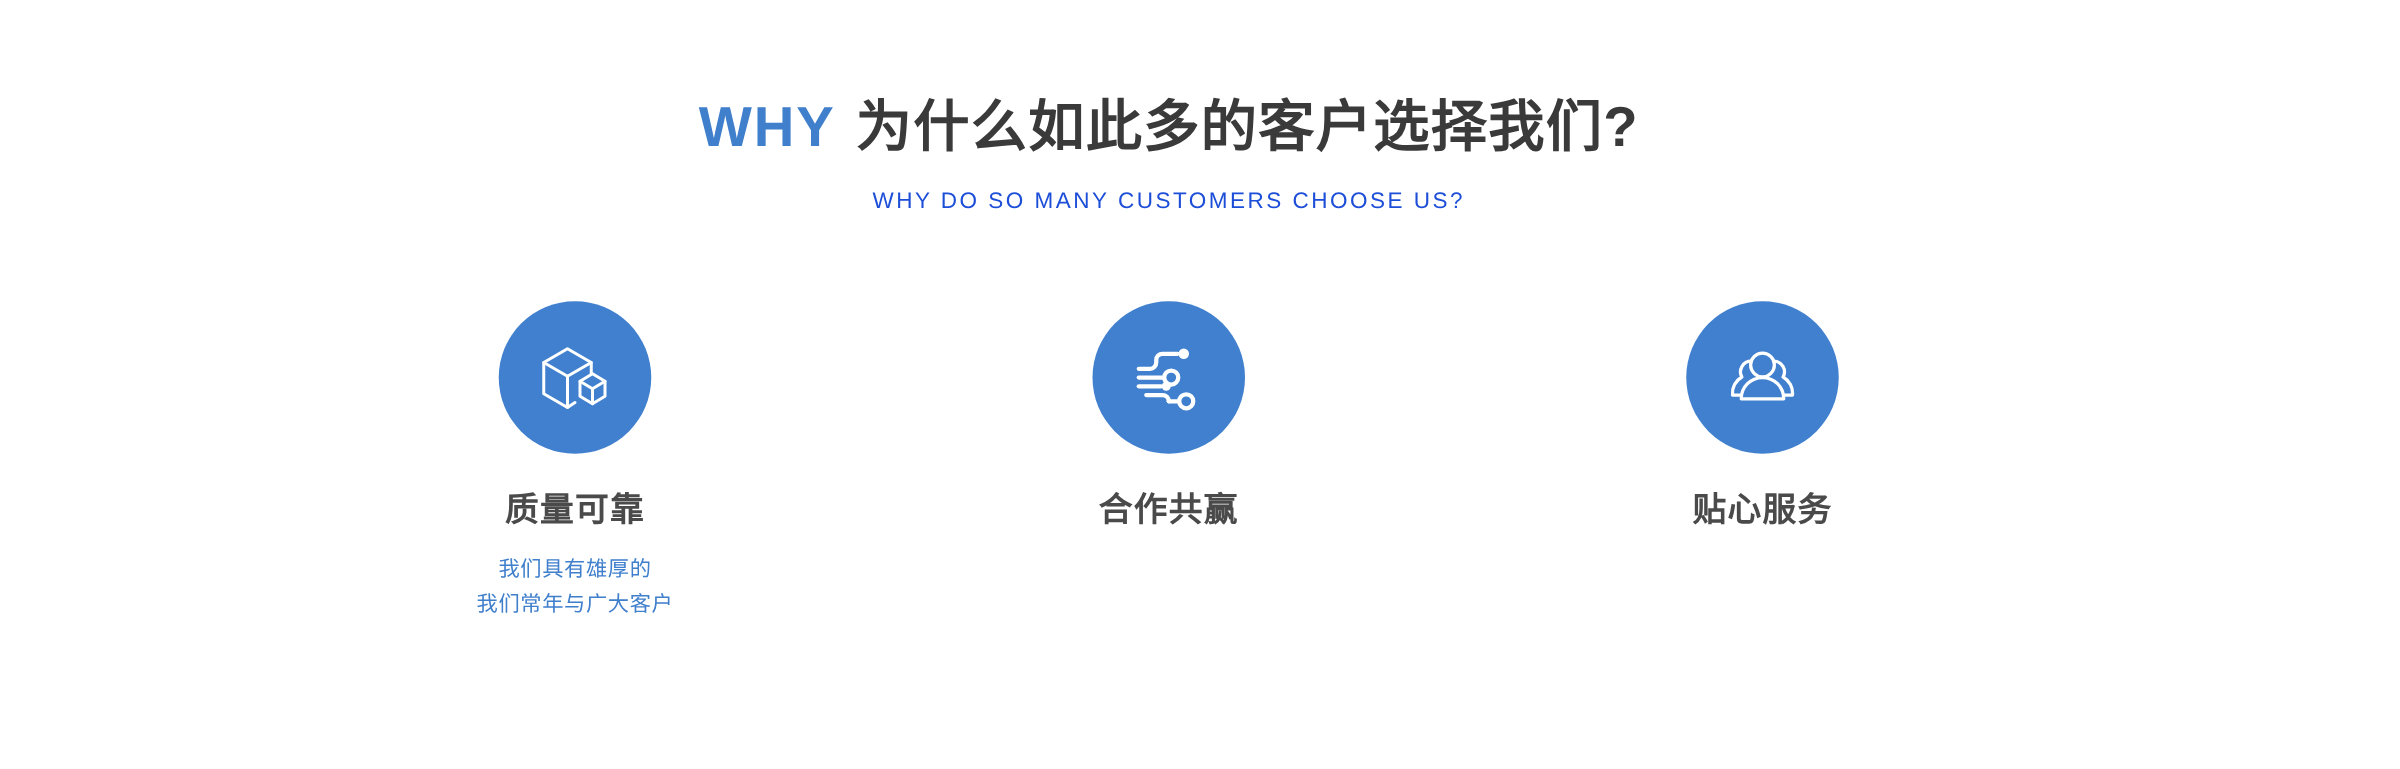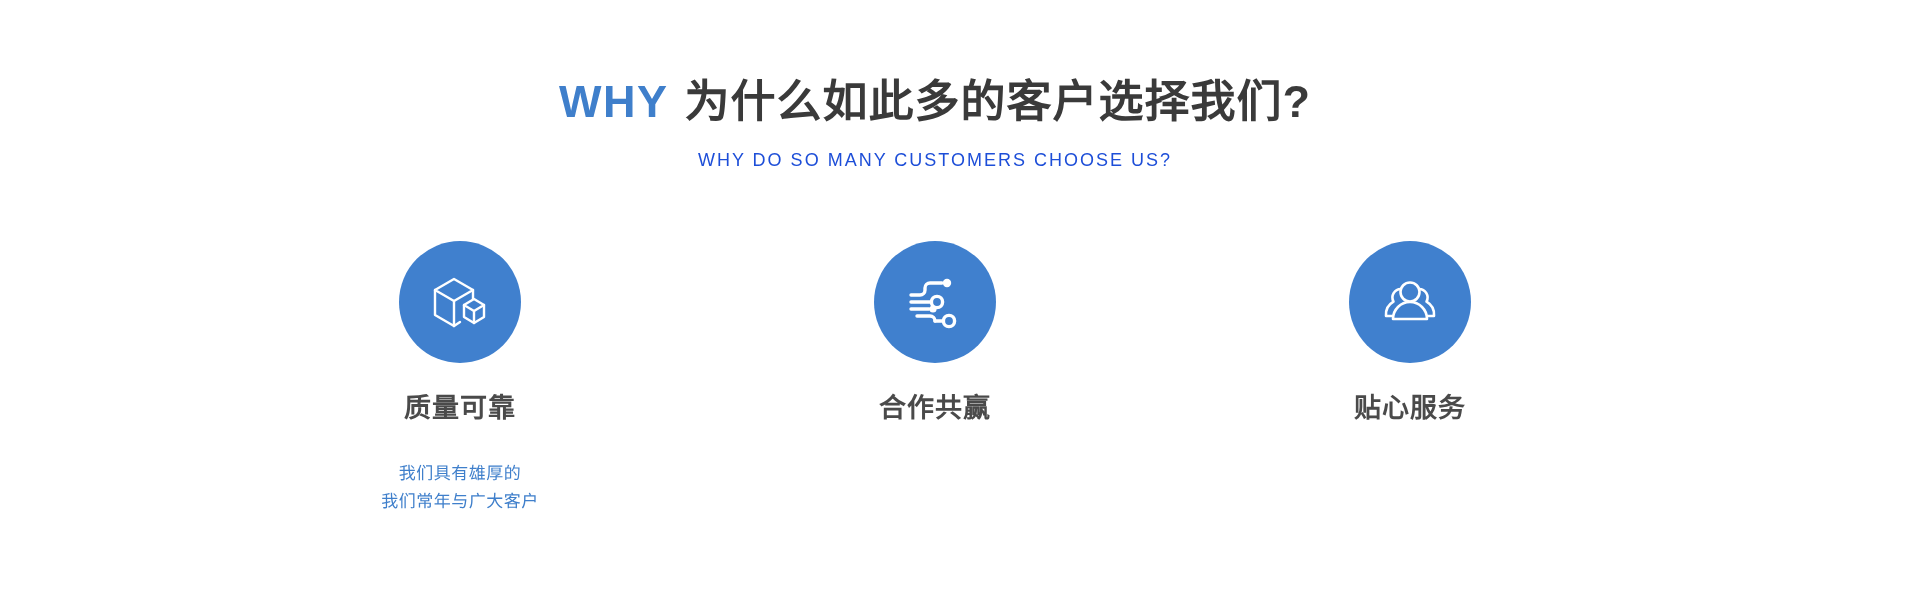--- a/index.html
+++ b/index.html
@@ -101,21 +101,21 @@
   .feature-title {
     margin-top: 29px;
     font-size: 27px;
     font-weight: 700;
     color: #4a4a4a;
     letter-spacing: 1px;
     line-height: 1.2;
   }
 
   .feature-desc {
-    margin-top: 35px;
+    margin-top: 17px;
     font-size: 17px;
     font-weight: 400;
     color: #3f7fcb;
     line-height: 1.65;
     letter-spacing: 0.5px;
   }
 
   .feature-desc .desc-line {
     display: block;
   }

